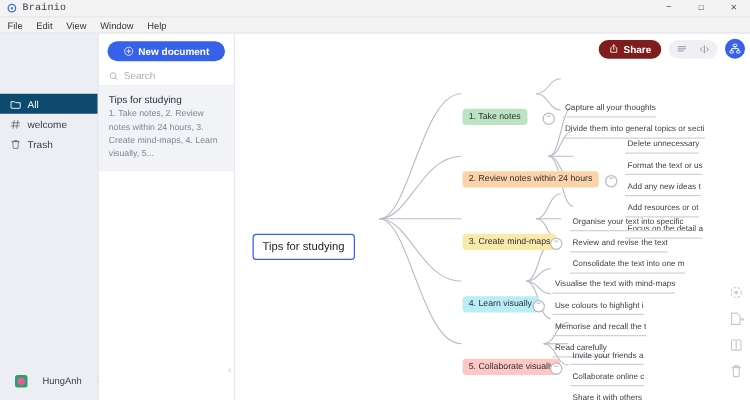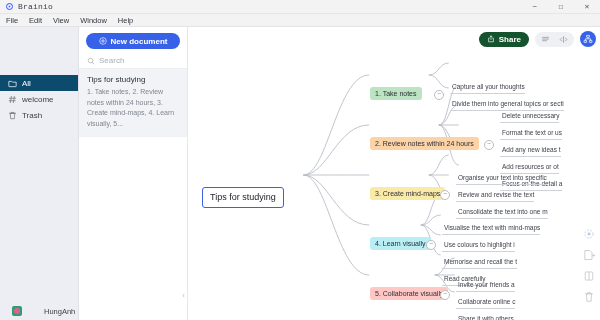--- a/index.html
+++ b/index.html
@@ -32,21 +32,21 @@
   .rail{width:78px;background:#eceef3;display:flex;flex-direction:column;
     border-right:1px solid #e0e2e8;position:relative;}
   .rail-list{padding-top:5px;flex:1;}
   .rail-item{height:16px;display:flex;align-items:center;gap:5px;padding-left:8px;
     font-size:8px;color:#3c4049;}
   .rail-item.active{background:#0c4a6e;color:#fff;margin-top:43px;}
   .rail-ico{width:9px;height:9px;flex:0 0 9px;display:block;}
   .rail-bottom{padding:0 6px 6px 6px;}
   .invite{height:15px;border:1px solid #d9dbe2;border-radius:4px;background:#f6f7fa;
     display:flex;align-items:center;justify-content:center;gap:4px;font-size:7.5px;color:#4d515c;}
-  .userrow{height:16px;display:flex;align-items:flex-end;gap:22px;padding:0 6px;margin-top:0;}
+  .userrow{height:16px;display:flex;align-items:flex-start;gap:12px;padding:0 6px;margin-top:0;}
   .avatar{width:10px;height:10px;border-radius:2px;background:#2f9e6b;position:relative;
     flex:0 0 10px;overflow:hidden;}
   .avatar:after{content:"";position:absolute;left:2px;top:2px;width:6px;height:6px;
     border-radius:50%;background:#e35d9a;}
   .uname{font-size:7.5px;color:#3c4049;flex:1;}
   .chev{font-size:6px;color:#8b8f99;}
 
   
   .docpanel{width:108px;background:#fff;border-right:1px solid #e6e7eb;position:relative;}
   .newdoc-wrap{padding:6px 7px 4px 7px;}
@@ -58,21 +58,21 @@
   .doccard{padding:6px 8px 7px 8px;border-bottom:1px solid #f0f1f4;}
   .doccard.sel{background:#f1f3f7;}
   .doc-title{font-size:8px;color:#2b2f38;margin-bottom:3px;}
   .doc-snip{font-size:7px;line-height:1.5;color:#9da1ab;}
   .doccard.sel .doc-snip{color:#81858f;}
   .collapse-handle{position:absolute;right:2px;bottom:22px;font-size:8px;color:#b7bbc4;}
 
   
   .canvas{flex:1;position:relative;background:#fff;overflow:hidden;}
   .topbar{position:absolute;right:4px;top:4px;display:flex;align-items:center;gap:6px;z-index:40;}
-  .share-btn{height:15px;padding:0 8px;border-radius:8px;background:#14532d;color:#fff;
+  .share-btn{height:15px;padding:0 8px;border-radius:8px;background:#7f1d1d;color:#fff;
     display:flex;align-items:center;gap:4px;font-size:8px;font-weight:bold;}
   .seg{height:15px;background:#eef0f4;border-radius:8px;display:flex;align-items:center;
     padding:0 3px;gap:3px;}
   .seg-btn{width:15px;height:13px;display:flex;align-items:center;justify-content:center;}
   .round-btn{width:16px;height:16px;border-radius:50%;background:#3761e8;
     display:flex;align-items:center;justify-content:center;}
 
   
   .toolstrip{position:absolute;right:2px;top:200px;width:18px;
     display:flex;flex-direction:column;align-items:center;gap:8px;z-index:35;}

